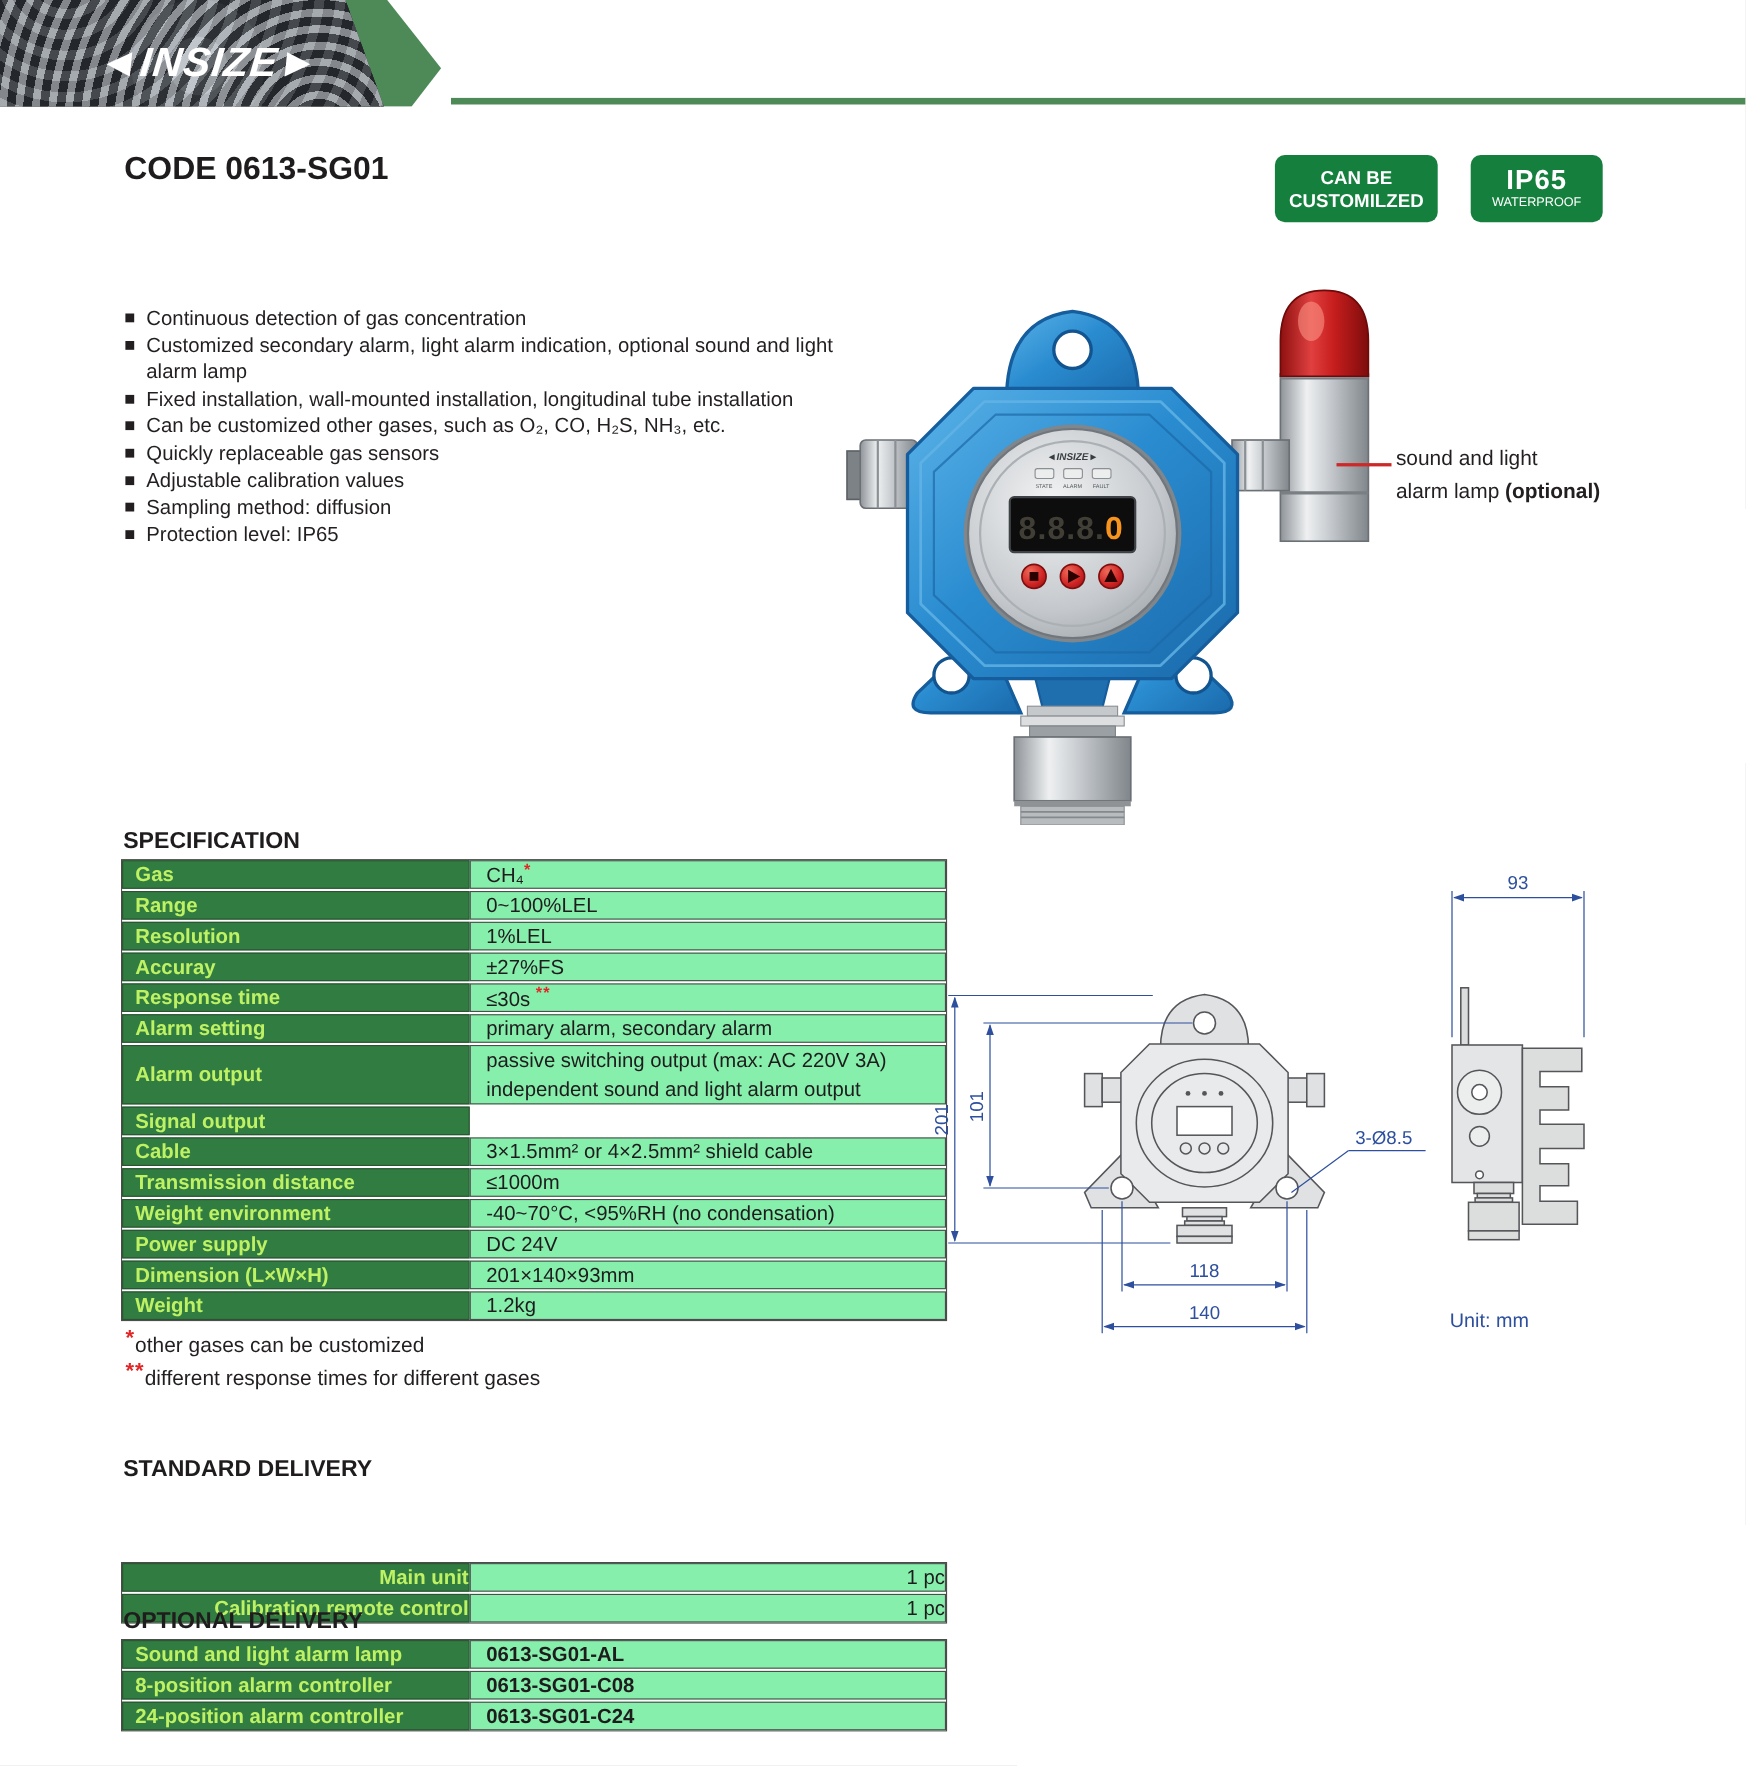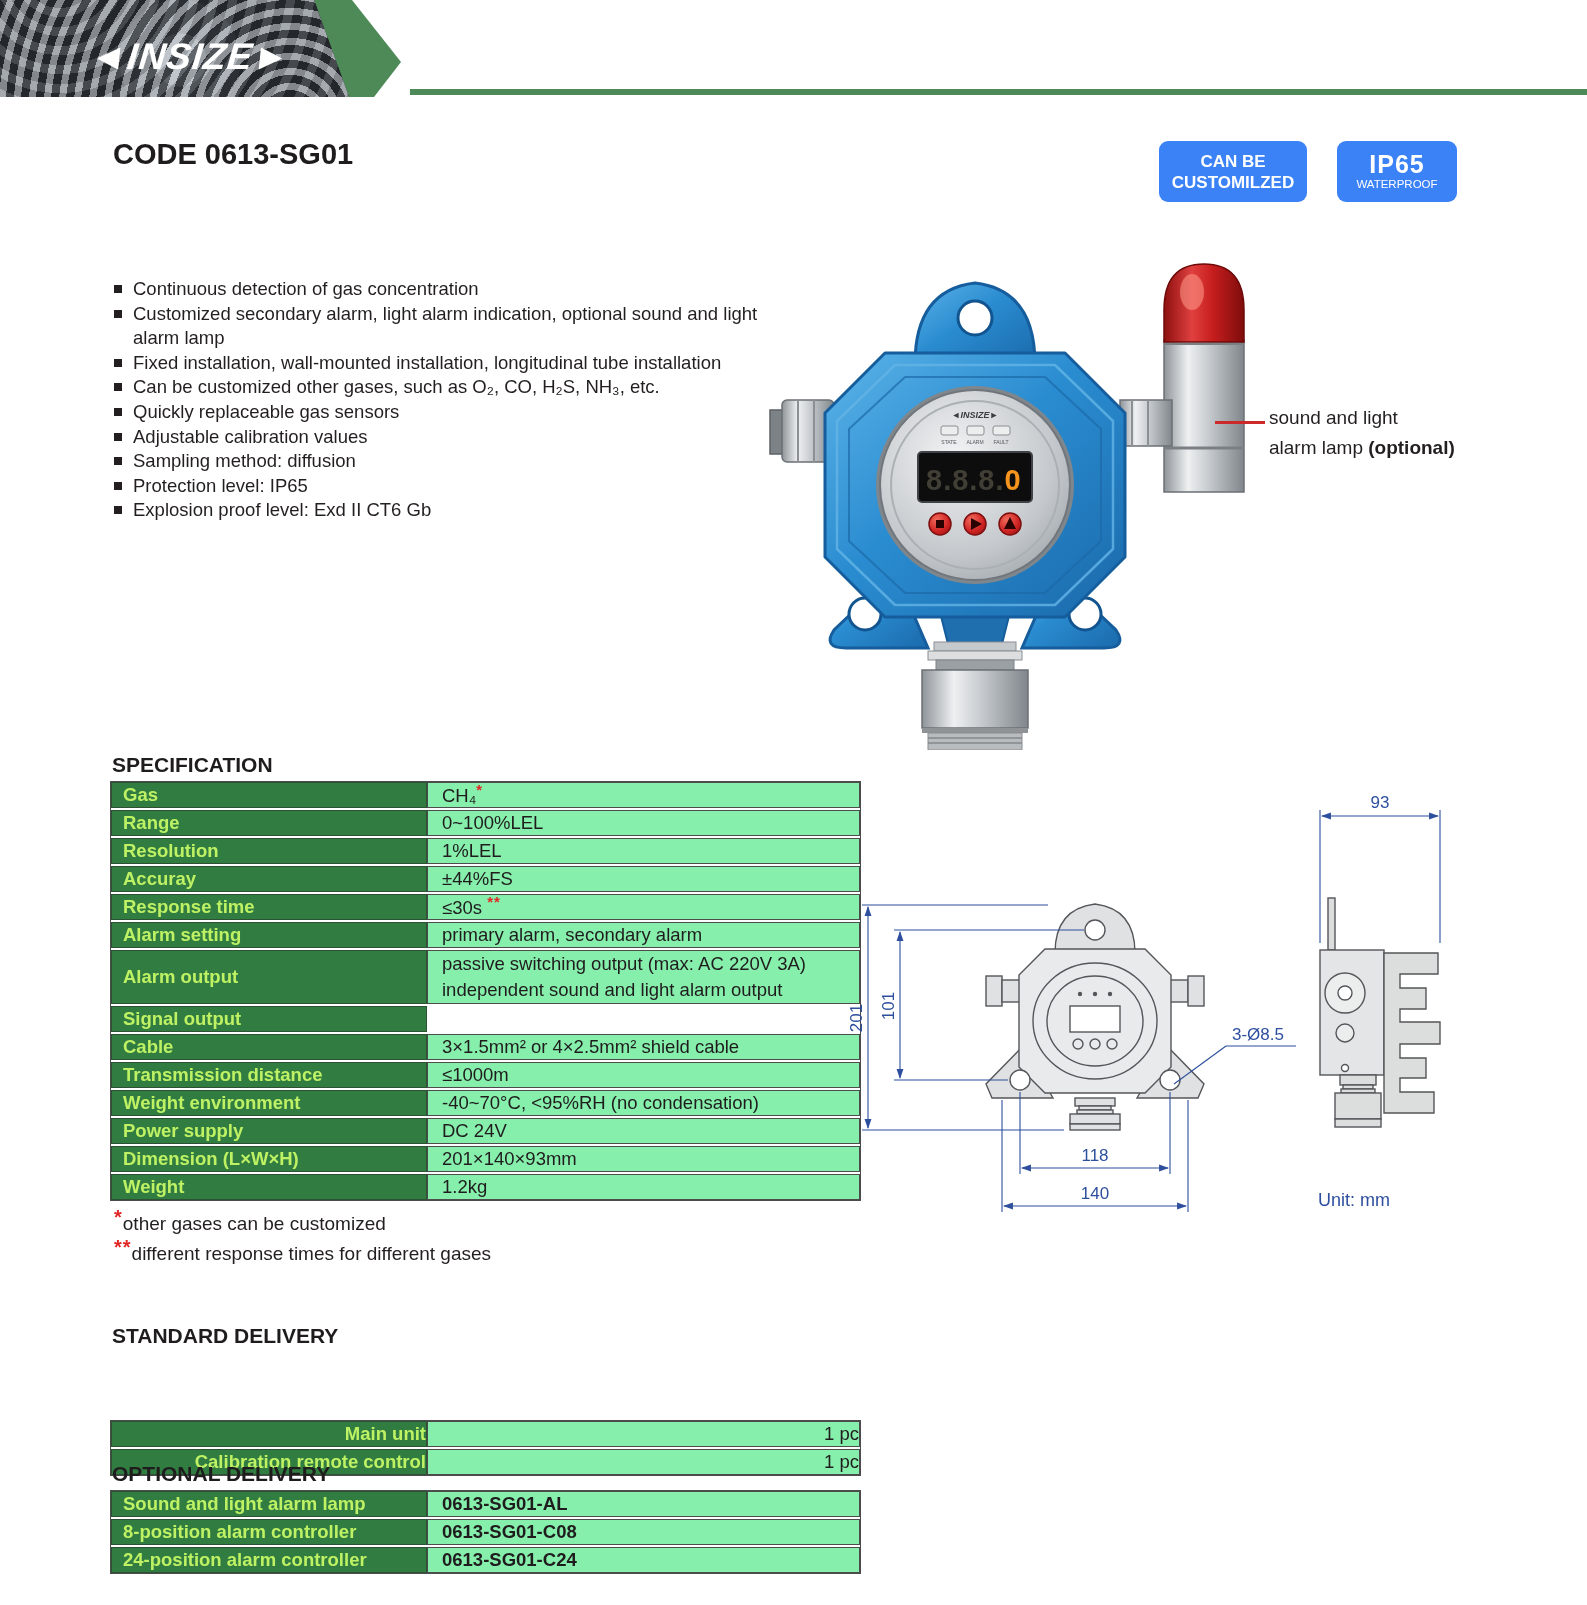--- a/index.html
+++ b/index.html
@@ -15,21 +15,21 @@
                repeating-radial-gradient(circle at 290px 120px, rgba(215,220,226,.55) 0 7px, rgba(40,44,48,.55) 7px 15px),
                repeating-radial-gradient(circle at 60px -30px, rgba(190,196,202,.45) 0 9px, rgba(25,28,31,.5) 9px 19px),
                radial-gradient(circle at 180px 60px, #8d949b 0 26px, #4a4f55 27px 60px, #23262a 61px 120px),
                linear-gradient(100deg,#33373c,#5a5f65 45%,#1f2226);}
   .hdr-line{position:absolute;top:89px;left:410px;width:1177px;height:6px;background:#4d8a58;}
   .logo{position:absolute;top:36px;left:90px;color:#ffffff;font-size:37px;font-weight:bold;
         font-style:italic;letter-spacing:1px;white-space:nowrap;transform:skewX(-6deg);}
 
   
   .title{position:absolute;top:134px;left:113px;font-size:29px;font-weight:bold;line-height:41px;color:#1f1c1d;}
-  .badge{position:absolute;top:141px;height:61px;border-radius:9px;background:#3b82f6;color:#fff;
+  .badge{position:absolute;top:141px;height:61px;border-radius:9px;background:#15803d;color:#fff;
          display:flex;flex-direction:column;align-items:center;justify-content:center;text-align:center;}
   .badge.b1{left:1159px;width:148px;}
   .badge.b1 .l1{font-size:17px;font-weight:bold;line-height:21px;}
   .badge.b1 .l2{font-size:17px;font-weight:bold;line-height:21px;}
   .badge.b2{left:1337px;width:120px;}
   .badge.b2 .l1{font-size:25px;font-weight:bold;line-height:26px;letter-spacing:1px;}
   .badge.b2 .l2{font-size:11.5px;line-height:15px;}
 
   
   .features{position:absolute;top:277px;left:112px;width:688px;list-style:none;margin:0;padding:0;}
@@ -91,21 +91,20 @@
 
   <ul class="features" id="features">
       <li>Continuous detection of gas concentration</li>
       <li>Customized secondary alarm, light alarm indication, optional sound and light alarm lamp</li>
       <li>Fixed installation, wall-mounted installation, longitudinal tube installation</li>
       <li>Can be customized other gases, such as O₂, CO, H₂S, NH₃, etc.</li>
       <li>Quickly replaceable gas sensors</li>
       <li>Adjustable calibration values</li>
       <li>Sampling method: diffusion</li>
       <li>Protection level: IP65</li>
-      <li>Explosion proof level: Exd II CT6 Gb</li>
     </ul>
 
   <svg class="product-svg" width="478" height="498" viewBox="0 0 478 498">
     <defs>
       <linearGradient id="blueBody" x1="0" y1="0" x2="1" y2="1">
         <stop offset="0" stop-color="#5cb3e8"></stop>
           <stop offset="0.45" stop-color="#2a8cd0"></stop>
           <stop offset="1" stop-color="#1a6aab"></stop>
       </linearGradient>
       <radialGradient id="faceSilver" cx="0.4" cy="0.35" r="0.8">
@@ -231,21 +230,21 @@
       </div>
       <div class="t-row">
         <div class="t-cell t-label t-single">Resolution</div>
         <div class="t-cell t-value t-single">
           <div class="t-line"><span>1%LEL</span></div>
         </div>
       </div>
       <div class="t-row">
         <div class="t-cell t-label t-single">Accuray</div>
         <div class="t-cell t-value t-single">
-          <div class="t-line"><span>±44%FS</span></div>
+          <div class="t-line"><span>±27%FS</span></div>
         </div>
       </div>
       <div class="t-row">
         <div class="t-cell t-label t-single">Response time</div>
         <div class="t-cell t-value t-single">
           <div class="t-line"><span>≤30s </span><span class="mark">**</span></div>
         </div>
       </div>
       <div class="t-row">
         <div class="t-cell t-label t-single">Alarm setting</div>

